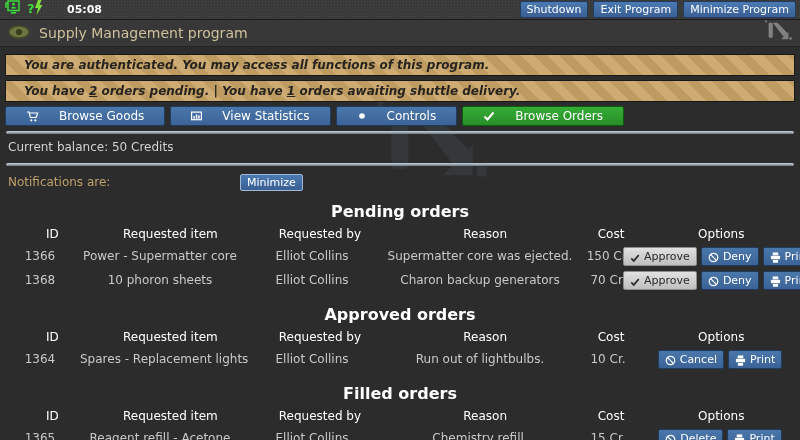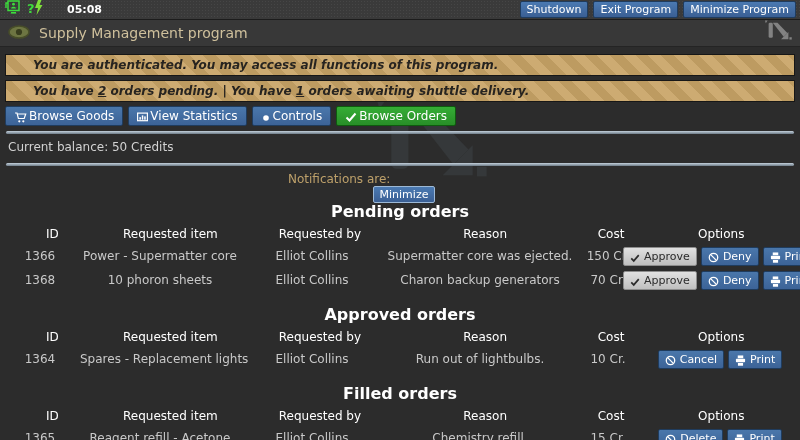--- a/index.html
+++ b/index.html
@@ -36,43 +36,43 @@
     position:relative;z-index:2;
   }
   .title{color:#cfc09c;font-size:14px;margin-left:9px;}
   .titlebar-logo{margin-left:auto;opacity:.85;}
   
   .watermark{position:absolute;left:376px;top:96px;z-index:0;}
   .content{position:relative;z-index:1;}
   
   .banner{
     margin:4px 5px 0;height:22px;box-sizing:border-box;
-    display:flex;align-items:center;padding:0 27px;
+    display:flex;align-items:center;padding:0 18px;
     background:repeating-linear-gradient(45deg,#cdab72 0 9px,#bd9b61 9px 18px);
     border:1px solid #171717;
     color:#272420;font-weight:bold;font-style:italic;font-size:12px;
     white-space:pre;
   }
   .banner:first-of-type{margin-top:7px;}
   .u{text-decoration:underline;}
   
   .tabs{display:flex;gap:5px;margin:4px 0 0 5px;}
   .tab{
-    display:inline-flex;align-items:flex-end;gap:2px;
+    display:inline-flex;align-items:center;gap:20px;
     background:linear-gradient(#4a77ab,#3c6397);
     color:#fff;border:1px solid #1f3c5e;border-radius:2px;
-    font-size:12px;line-height:14px;padding:2px 8px;
+    font-size:12px;line-height:14px;padding:2px 20px;
     font-family:inherit;cursor:pointer;white-space:nowrap;
   }
   .tab.active{background:linear-gradient(#35ad35,#288e28);border-color:#0e5c0e;}
   
   .divider{height:3px;margin:5px 6px 0;border-radius:2px;
     background:linear-gradient(#c4d1dc,#6d7b87);}
   .balance{color:#d2d2d2;font-size:12px;padding:6px 0 4px 8px;}
-  .notif-row{display:flex;align-items:center;padding-left:8px;margin-top:6px;height:20px;flex-direction:column;}
+  .notif-row{display:flex;align-items:center;padding-left:8px;margin-top:6px;height:20px;}
   .notif-label{color:#bda06a;font-size:12px;width:232px;}
   .btn-disabled{border-color:#9db9d6;}
   
   .section-title{text-align:center;color:#fff;font-weight:bold;font-size:16px;margin:10px 0 2px;}
   .section-title.gap{margin-top:13px;}
   .orow{
     display:grid;grid-template-columns:10% 20% 18% 24% 8% 20%;
     align-items:center;min-height:24px;
     font-size:12px;color:#c9c9c9;text-align:center;
   }

